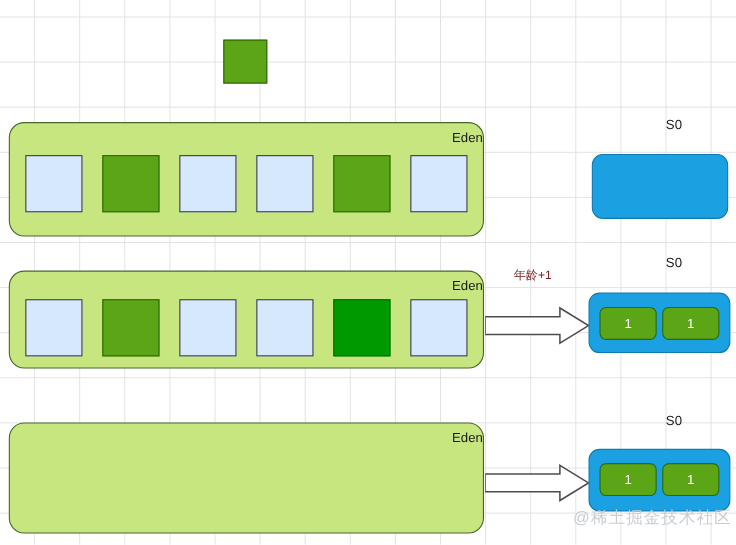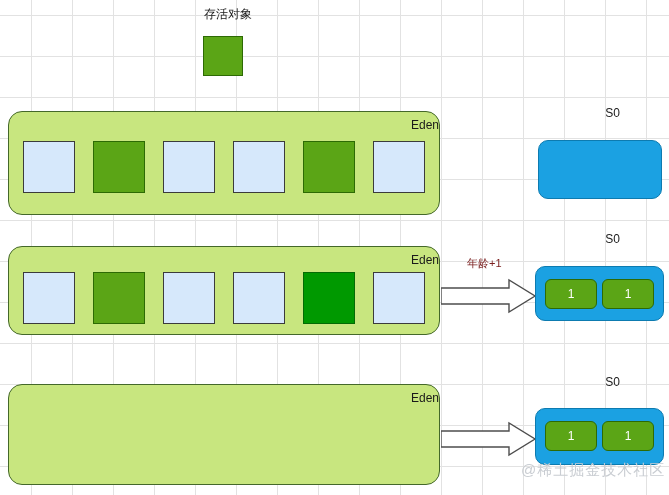--- a/index.html
+++ b/index.html
@@ -137,39 +137,38 @@
   .arrow { position: absolute; }
   #arrow-1 { left: 441px; top: 278px; }
   #arrow-2 { left: 441px; top: 421px; }
 
   .arrow-label {
     position: absolute;
     font-size: 11px;
     color: #7b2020;
     white-space: nowrap;
   }
-  #arrow-label-1 { left: 467px; top: 256px; }
+  #arrow-label-1 { left: 467px; top: 243px; }
 
   
   .watermark {
     position: absolute;
     left: 521px;
     top: 461px;
     font-size: 15px;
     color: #c9cdd2;
     white-space: nowrap;
     letter-spacing: 1px;
   }
 </style>
 </head>
 <body>
 
 <div id="canvas">
 
-  <div class="legend-label">存活对象</div>
   <div class="legend-swatch"></div>
 
   <div class="eden" id="eden-row-1">
     <div class="eden-label">Eden</div>
     <div class="eden-slots">
       <div class="slot blue"></div>
       <div class="slot green"></div>
       <div class="slot blue"></div>
       <div class="slot blue"></div>
       <div class="slot green"></div>

